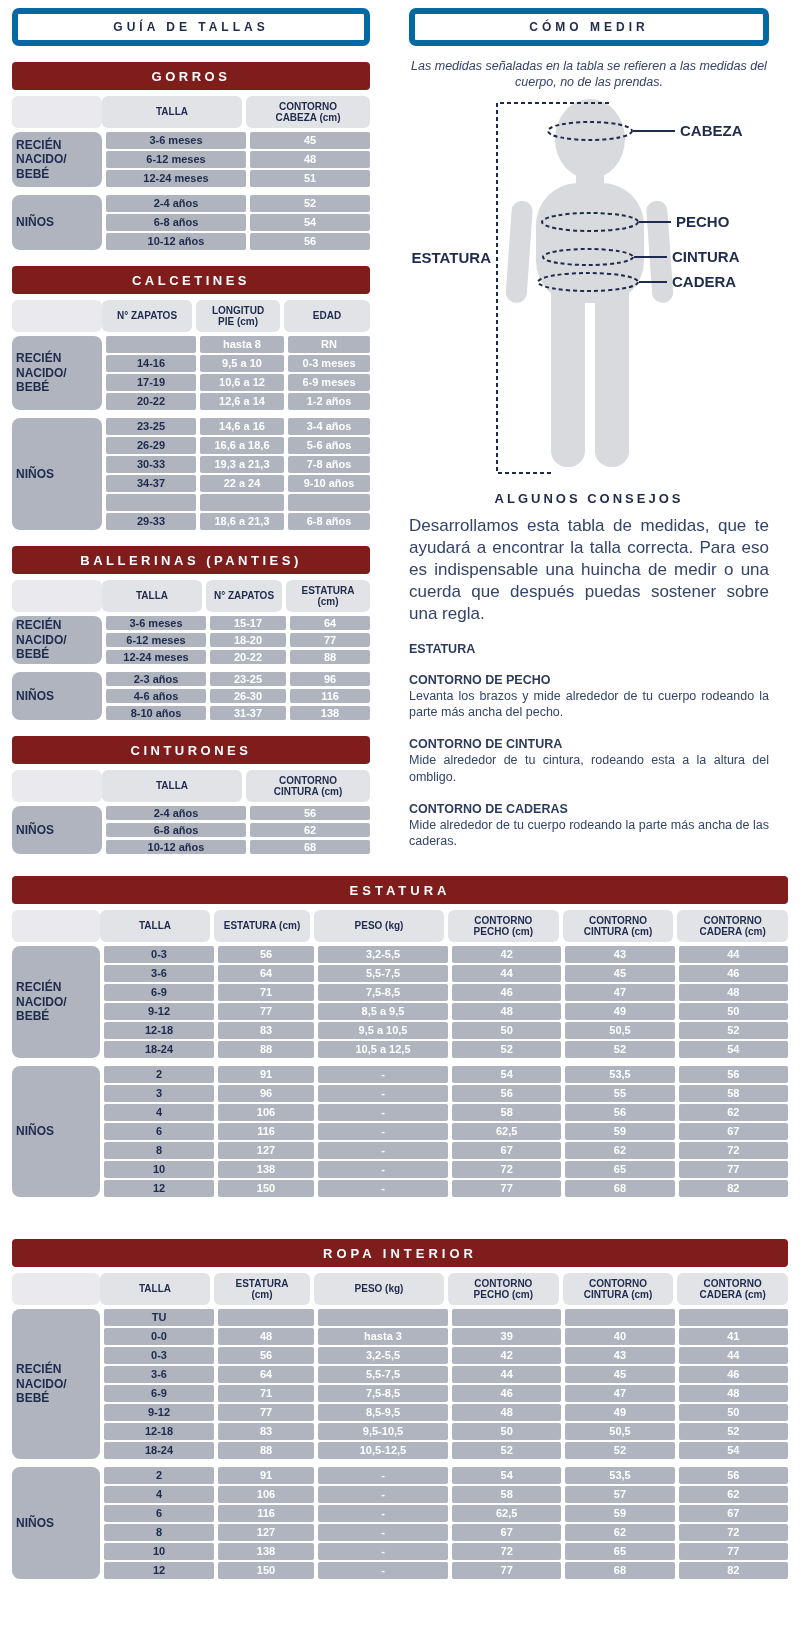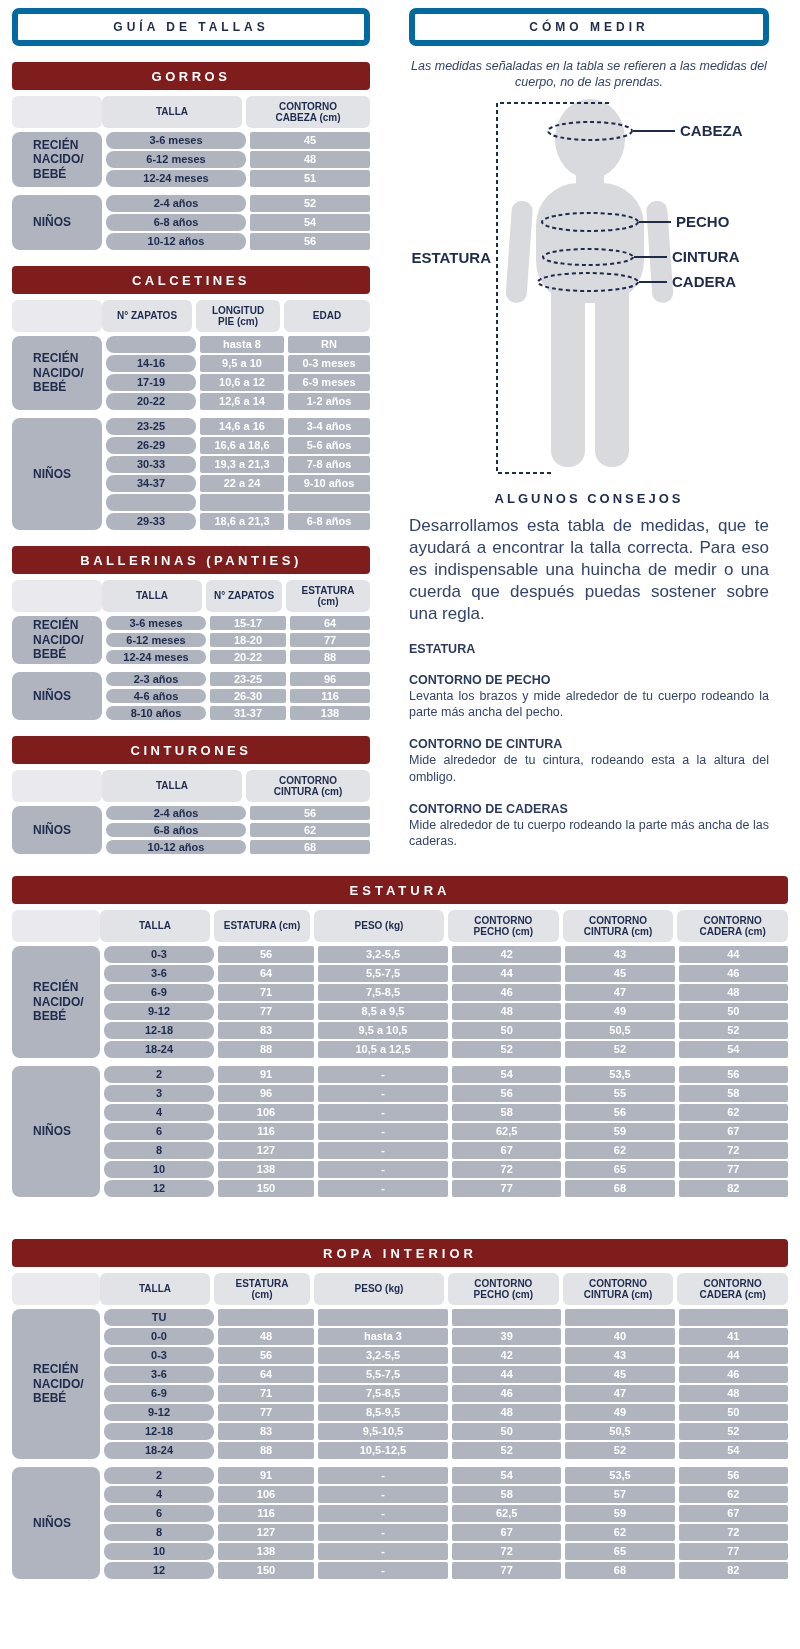--- a/index.html
+++ b/index.html
@@ -19,26 +19,26 @@
   
   .sz-table{margin-top:6px;}
   .sz-head{display:flex;margin-bottom:4px;}
   .sz-corner{width:var(--label-w);flex:none;background:#eaeaee;border-radius:6px;}
   .sz-hcols{flex:1;display:grid;grid-template-columns:var(--data-cols);gap:4px;}
   .sz-hcell{background:#e2e3e7;border-radius:6px;min-height:28px;display:flex;align-items:center;justify-content:center;
     text-align:center;font-weight:bold;font-size:10px;line-height:1.15;color:#1e2b4d;white-space:pre-line;padding:2px 1px;}
   .sz-body{display:flex;flex-direction:column;gap:8px;}
   .sz-group{display:flex;gap:4px;}
   .sz-label{width:var(--label-w);flex:none;background:#afb4be;border-radius:8px;display:flex;align-items:center;
-    padding-left:21px;box-sizing:border-box;font-weight:bold;font-size:12px;line-height:1.2;color:#1e2b4d;white-space:pre-line;}
+    padding-left:4px;box-sizing:border-box;font-weight:bold;font-size:12px;line-height:1.2;color:#1e2b4d;white-space:pre-line;}
   .sz-rows{flex:1;display:flex;flex-direction:column;gap:var(--row-gap,2px);}
   .sz-row{display:grid;grid-template-columns:var(--data-cols);gap:4px;}
   .sz-cell{background:#afb4be;border-radius:2px;height:var(--row-h,17px);line-height:var(--row-h,17px);
     text-align:center;font-weight:bold;font-size:11px;color:#ffffff;overflow:hidden;}
-  .sz-cell.first{color:#1e2b4d;border-radius:8px;}
+  .sz-cell.first{color:#1e2b4d;}
 
   .tbl-gorros{--label-w:90px;--data-cols:140px 1fr;--row-h:17px;}
   .tbl-calcetines{--label-w:90px;--data-cols:90px 84px 1fr;--row-h:17px;}
   .tbl-ballerinas{--label-w:90px;--data-cols:100px 76px 1fr;--row-h:14px;--row-gap:3px;}
   .tbl-cinturones{--label-w:90px;--data-cols:140px 1fr;--row-h:14px;--row-gap:3px;}
   .tbl-pijamas,.tbl-ropa{--label-w:88px;--data-cols:110px 96px 130px 1fr 1fr 1fr;--row-h:17px;}
 
   
   .intro{margin-top:12px;text-align:center;font-size:12.5px;line-height:1.3;color:#33436a;font-weight:500;font-style:italic;}
   .diagram{display:block;margin:4px auto 0 auto;}

